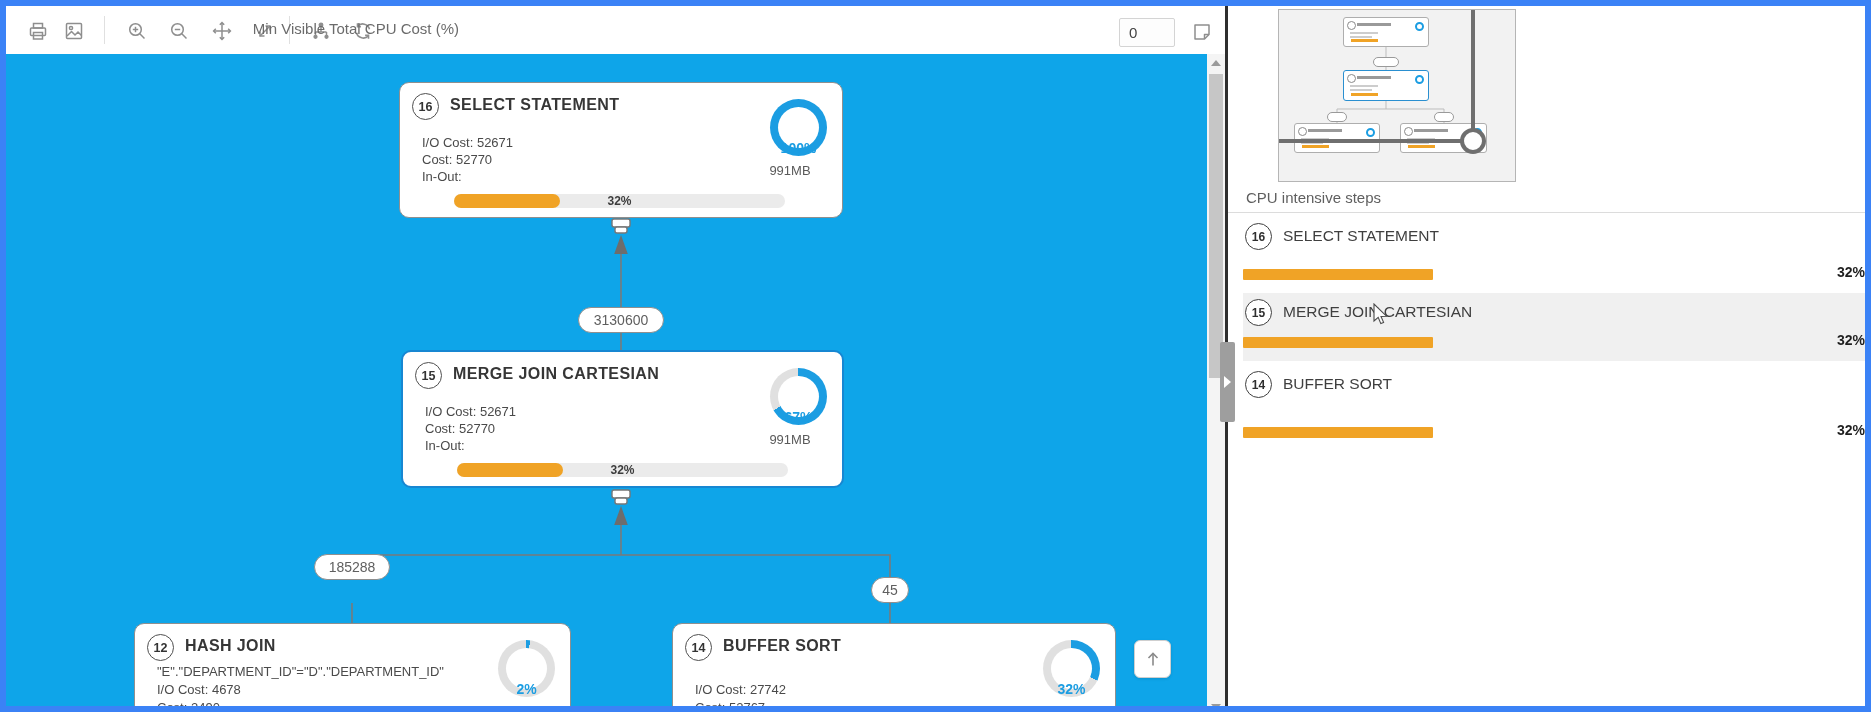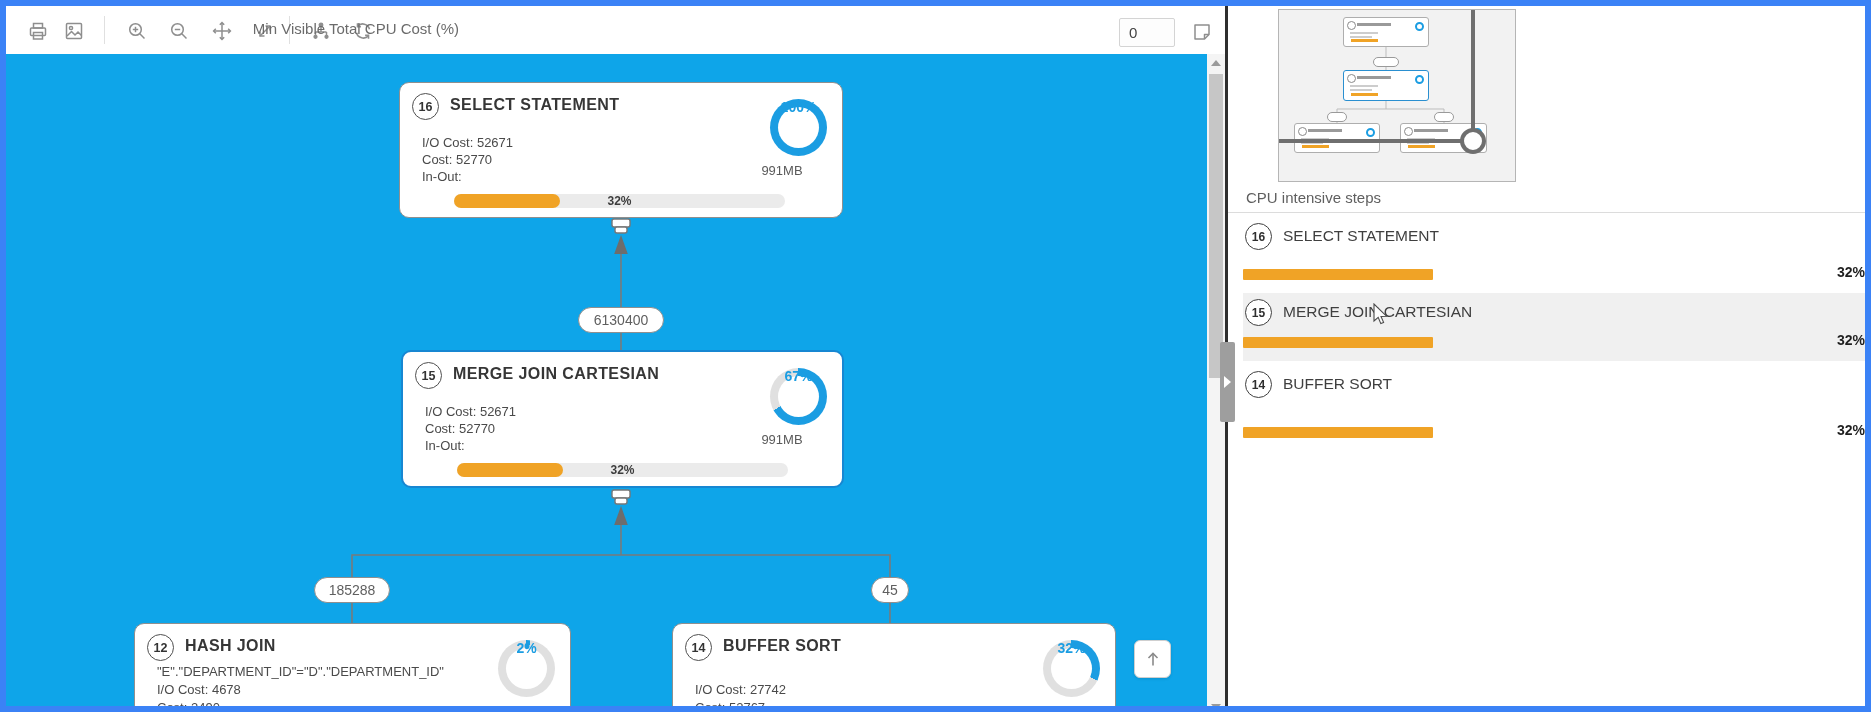--- a/index.html
+++ b/index.html
@@ -12,24 +12,24 @@
   .cpu-input{position:absolute;left:1113px;top:12px;width:56px;height:29px;box-sizing:border-box;border:1px solid #d4d4d4;border-radius:2px;font-size:15px;color:#444;padding:0 0 0 9px;font-family:inherit;background:#fdfdfd;}
   .note-btn{position:absolute;left:1184px;top:14px;width:24px;height:24px;display:flex;align-items:center;justify-content:center;cursor:pointer;}
   
   .canvas{position:absolute;left:0;top:0;width:1200px;height:712px;z-index:1;}
   .edges{position:absolute;left:0;top:0;z-index:1;}
   .node{position:absolute;background:#fff;border:1.6px solid #8f8f8f;border-radius:10px;box-sizing:border-box;z-index:2;}
   .node.selected{border:2.6px solid #1787d2;}
   .badge{position:absolute;left:12px;top:10px;width:27px;height:27px;border:1.7px solid #4f4f4f;border-radius:50%;box-sizing:border-box;display:flex;align-items:center;justify-content:center;font-size:12.5px;font-weight:bold;color:#333;background:#fff;}
   .ntitle{position:absolute;left:50px;top:13px;font-size:16px;font-weight:bold;color:#363636;letter-spacing:.4px;white-space:nowrap;}
   .nline{position:absolute;left:22px;font-size:13px;color:#4a4a4a;white-space:nowrap;}
-  .ring{position:absolute;border-radius:50%;display:flex;align-items:flex-start;justify-content:center;}
+  .ring{position:absolute;border-radius:50%;display:flex;align-items:flex-end;justify-content:center;}
   .ring::before{content:"";position:absolute;inset:8px;background:#fff;border-radius:50%;}
   .ring-label{position:relative;font-size:14px;font-weight:bold;color:#1b9de2;}
-  .mem{position:absolute;right:16px;width:88px;text-align:center;font-size:13px;color:#5a5a5a;}
+  .mem{position:absolute;right:8px;width:88px;text-align:center;font-size:13px;color:#5a5a5a;}
   .bar-track{position:absolute;left:54px;top:111px;width:331px;height:14px;background:#ebebeb;border-radius:7px;}
   .bar-fill{position:absolute;left:0;top:0;height:14px;background:#f0a326;border-radius:7px;}
   .bar-label{position:absolute;left:0;top:0;width:100%;text-align:center;font-size:12px;font-weight:bold;color:#3d3d3d;line-height:14px;}
   .pill{position:absolute;background:#fff;border:1.5px solid #8f8f8f;border-radius:13px;box-sizing:border-box;display:flex;align-items:center;justify-content:center;font-size:14px;color:#5f5f5f;z-index:2;}
   .fab-up{position:absolute;left:1128px;top:634px;width:37px;height:38px;background:#fff;border:1px solid #cfcfcf;border-radius:6px;box-shadow:0 1px 3px rgba(0,0,0,.12);display:flex;align-items:center;justify-content:center;cursor:pointer;z-index:4;}
   
   .vscroll{position:absolute;left:1201px;top:48px;width:18px;height:662px;background:#f4f4f4;z-index:5;}
   .vthumb{position:absolute;left:2px;top:20px;width:14px;height:304px;background:#c6c6c6;}
   .hscroll{position:absolute;left:0;top:700px;width:1200px;height:10px;background:#f1f1f1;z-index:5;}
   .hthumb{position:absolute;left:20px;top:1px;width:1130px;height:8px;background:#bdbdbd;}
@@ -225,22 +225,22 @@
       <div class="node" style="left: 666px; top: 617px; width: 444px; height: 150px;">
         <div class="badge">14</div>
         <div class="ntitle">BUFFER SORT</div>
         <div class="nline" style="top: 58px;">I/O Cost: 27742</div>
         <div class="nline" style="top: 76px;">Cost: 52767</div>
         <div class="ring" style="right: 15px; top: 16px; width: 57px; height: 57px; background: conic-gradient(rgb(27, 157, 226) 0deg, rgb(27, 157, 226) 32%, rgb(224, 224, 224) 32%, rgb(224, 224, 224) 100%);">
           <div class="ring-label">32%</div>
         </div>
         <div class="mem" style="top: 80px;">559B</div>
       </div>
-      <div class="pill" style="left: 572px; top: 301px; width: 86px; height: 26px;">6130400</div>
-      <div class="pill" style="left: 308px; top: 571px; width: 76px; height: 26px;">185288</div>
+      <div class="pill" style="left: 572px; top: 301px; width: 86px; height: 26px;">3130600</div>
+      <div class="pill" style="left: 308px; top: 548px; width: 76px; height: 26px;">185288</div>
       <div class="pill" style="left: 865px; top: 571px; width: 38px; height: 26px;">45</div>
     </div>
 
   <button class="fab-up">
     <svg width="20" height="20" viewBox="0 0 20 20">
         <g fill="none" stroke="#8a8a8a" stroke-width="1.6">
           <line x1="10" y1="16.5" x2="10" y2="4.5"></line>
           <path d="M5.5 9 10 4.5 14.5 9"></path>
         </g>
       </svg>

